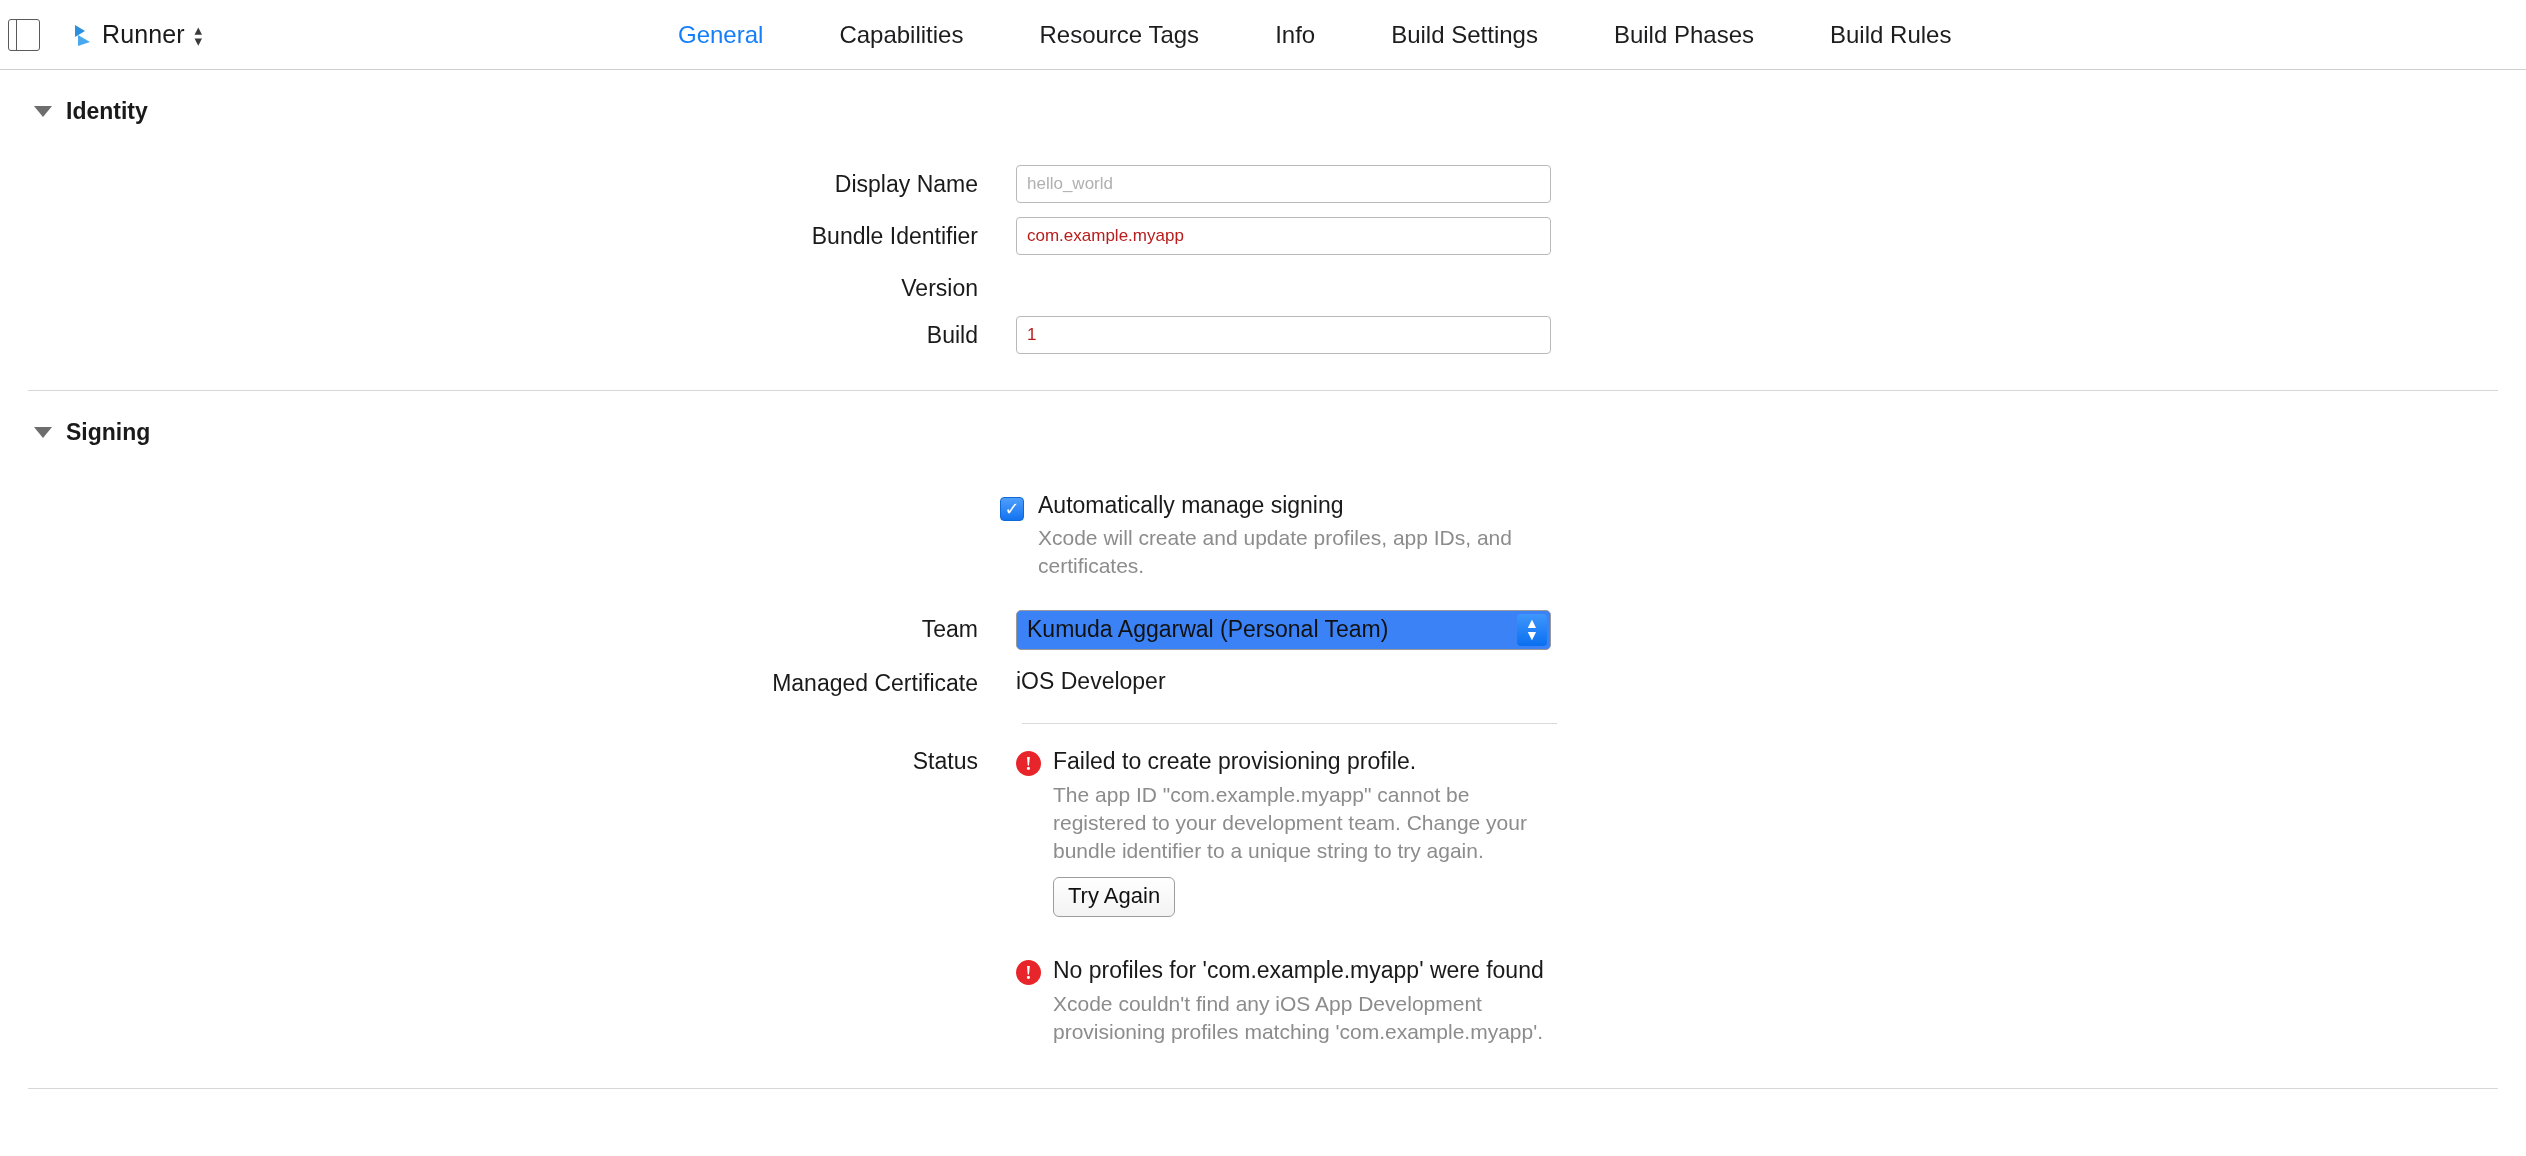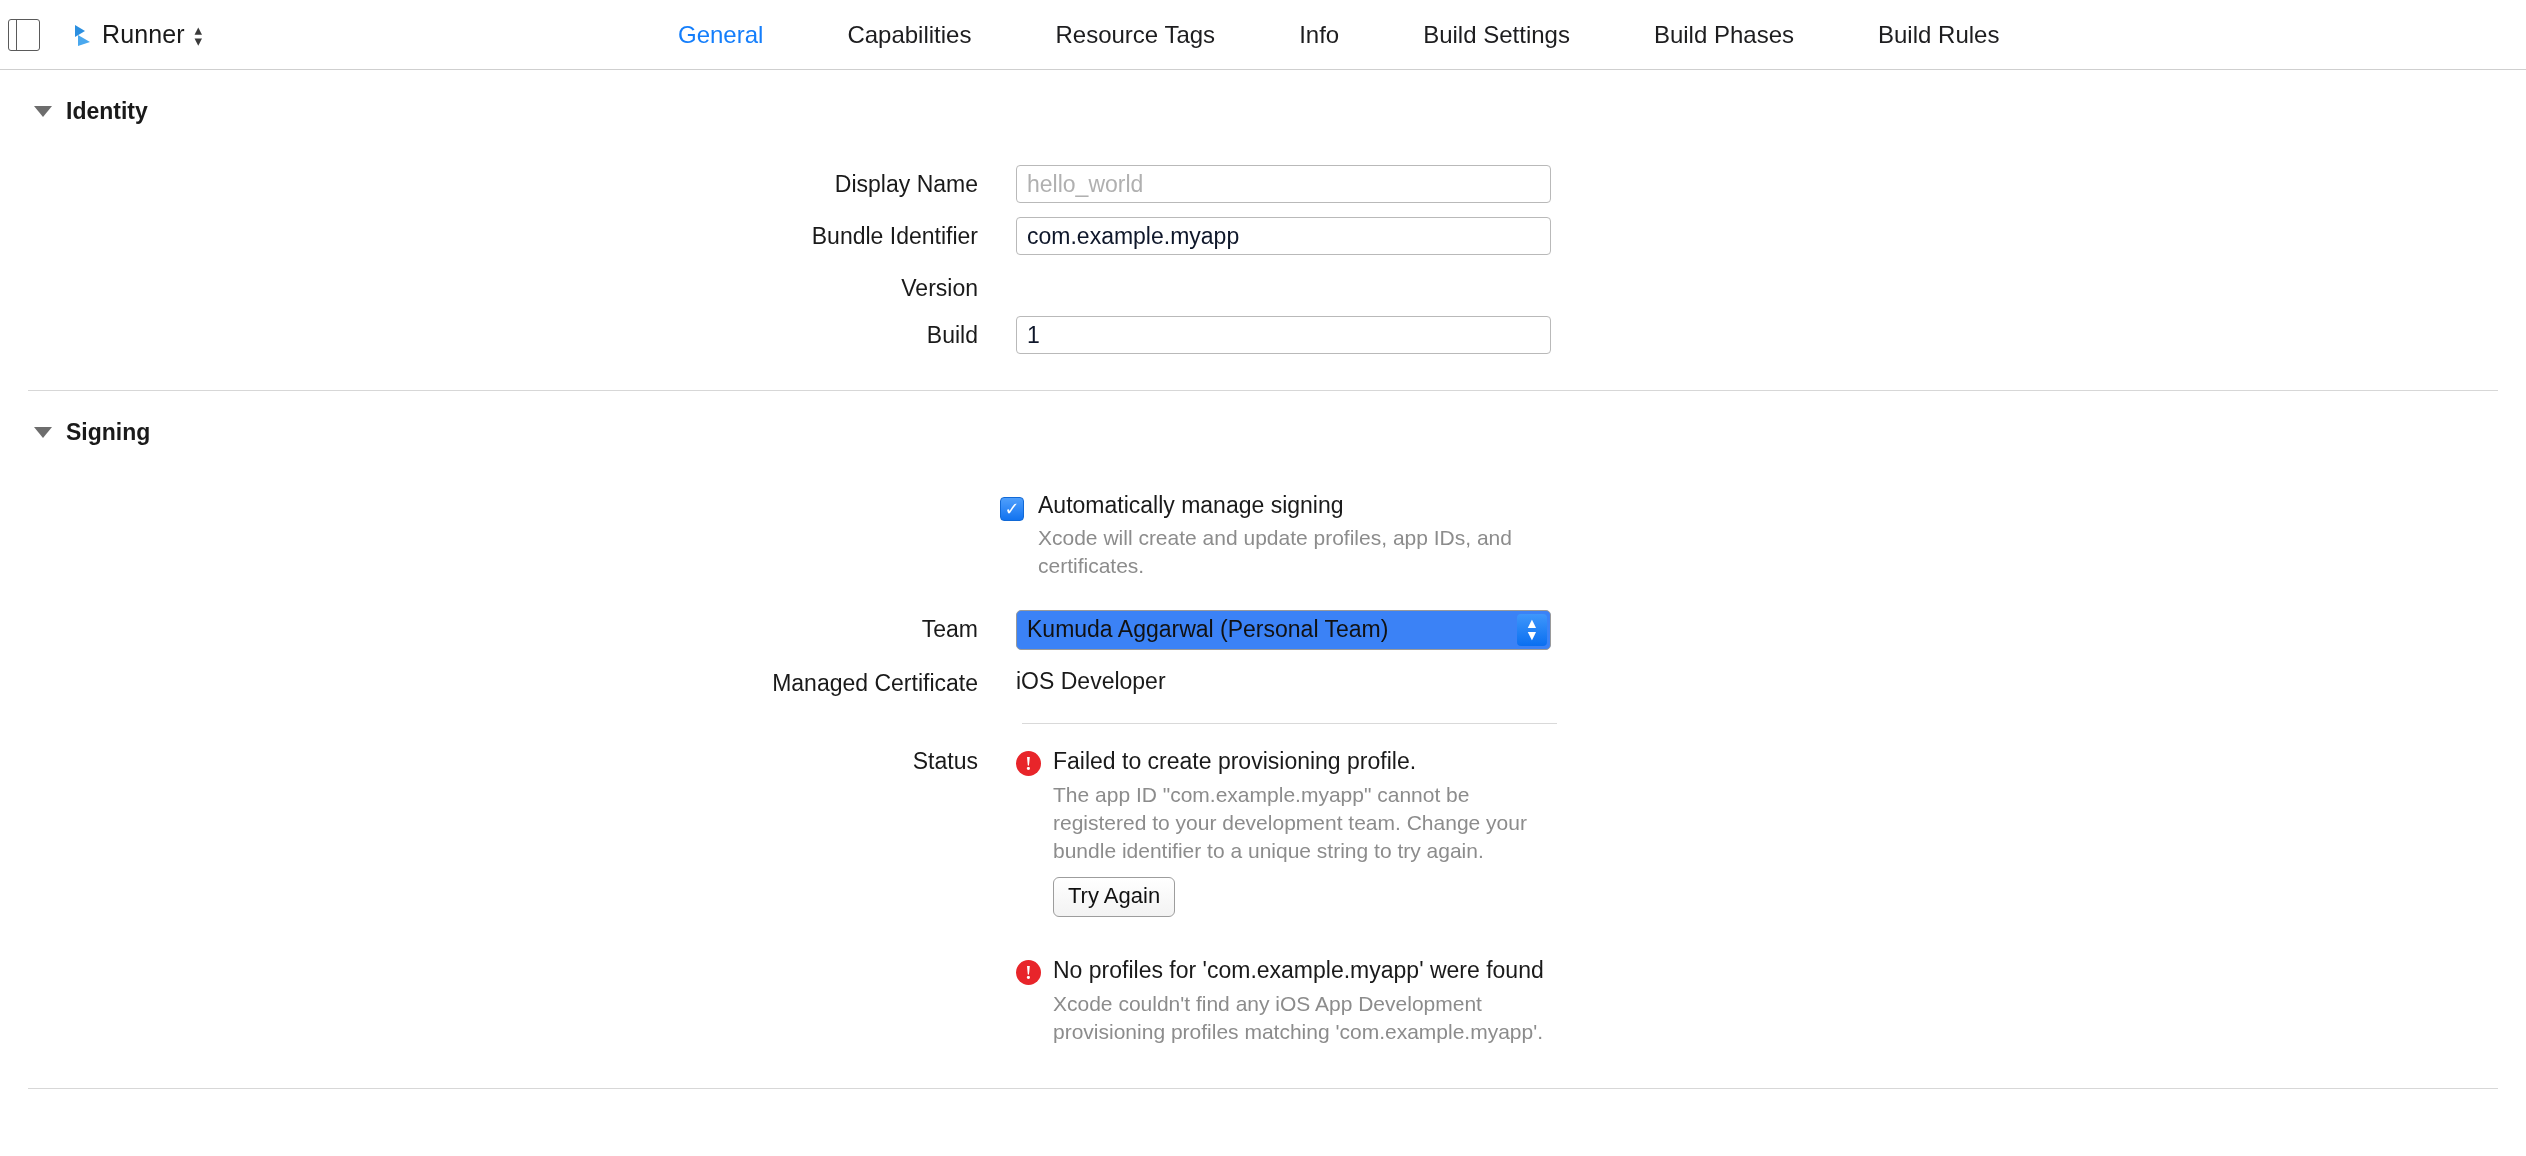--- a/index.html
+++ b/index.html
@@ -65,21 +65,21 @@
     margin-top: 2px;
   }
 
   .tabs {
     position: absolute;
     left: 640px;
     top: 0;
     height: 70px;
     display: flex;
     align-items: center;
-    gap: 8px;
+    gap: 0px;
   }
   .tab {
     font-size: 24px;
     color: #1d1d1f;
     padding: 0 38px;
     cursor: default;
     white-space: nowrap;
   }
   .tab.active { color: #147efb; }
 
@@ -126,22 +126,22 @@
     padding-right: 22px;
     padding-top: 6px;
     flex: none;
   }
   .field {
     width: 535px;
     height: 38px;
     border: 1px solid #b9b9b9;
     border-radius: 4px;
     background: #ffffff;
-    font-size: 23px;
-    color: #0f172a;
+    font-size: 17px;
+    color: #b91c1c;
     padding: 0 10px;
     font-family: "Liberation Sans", sans-serif;
     outline: none;
   }
   .field::placeholder { color: #b0b0b0; }
 
   .combo {
     width: 535px;
     height: 40px;
     border: 1px solid #9a9a9a;

